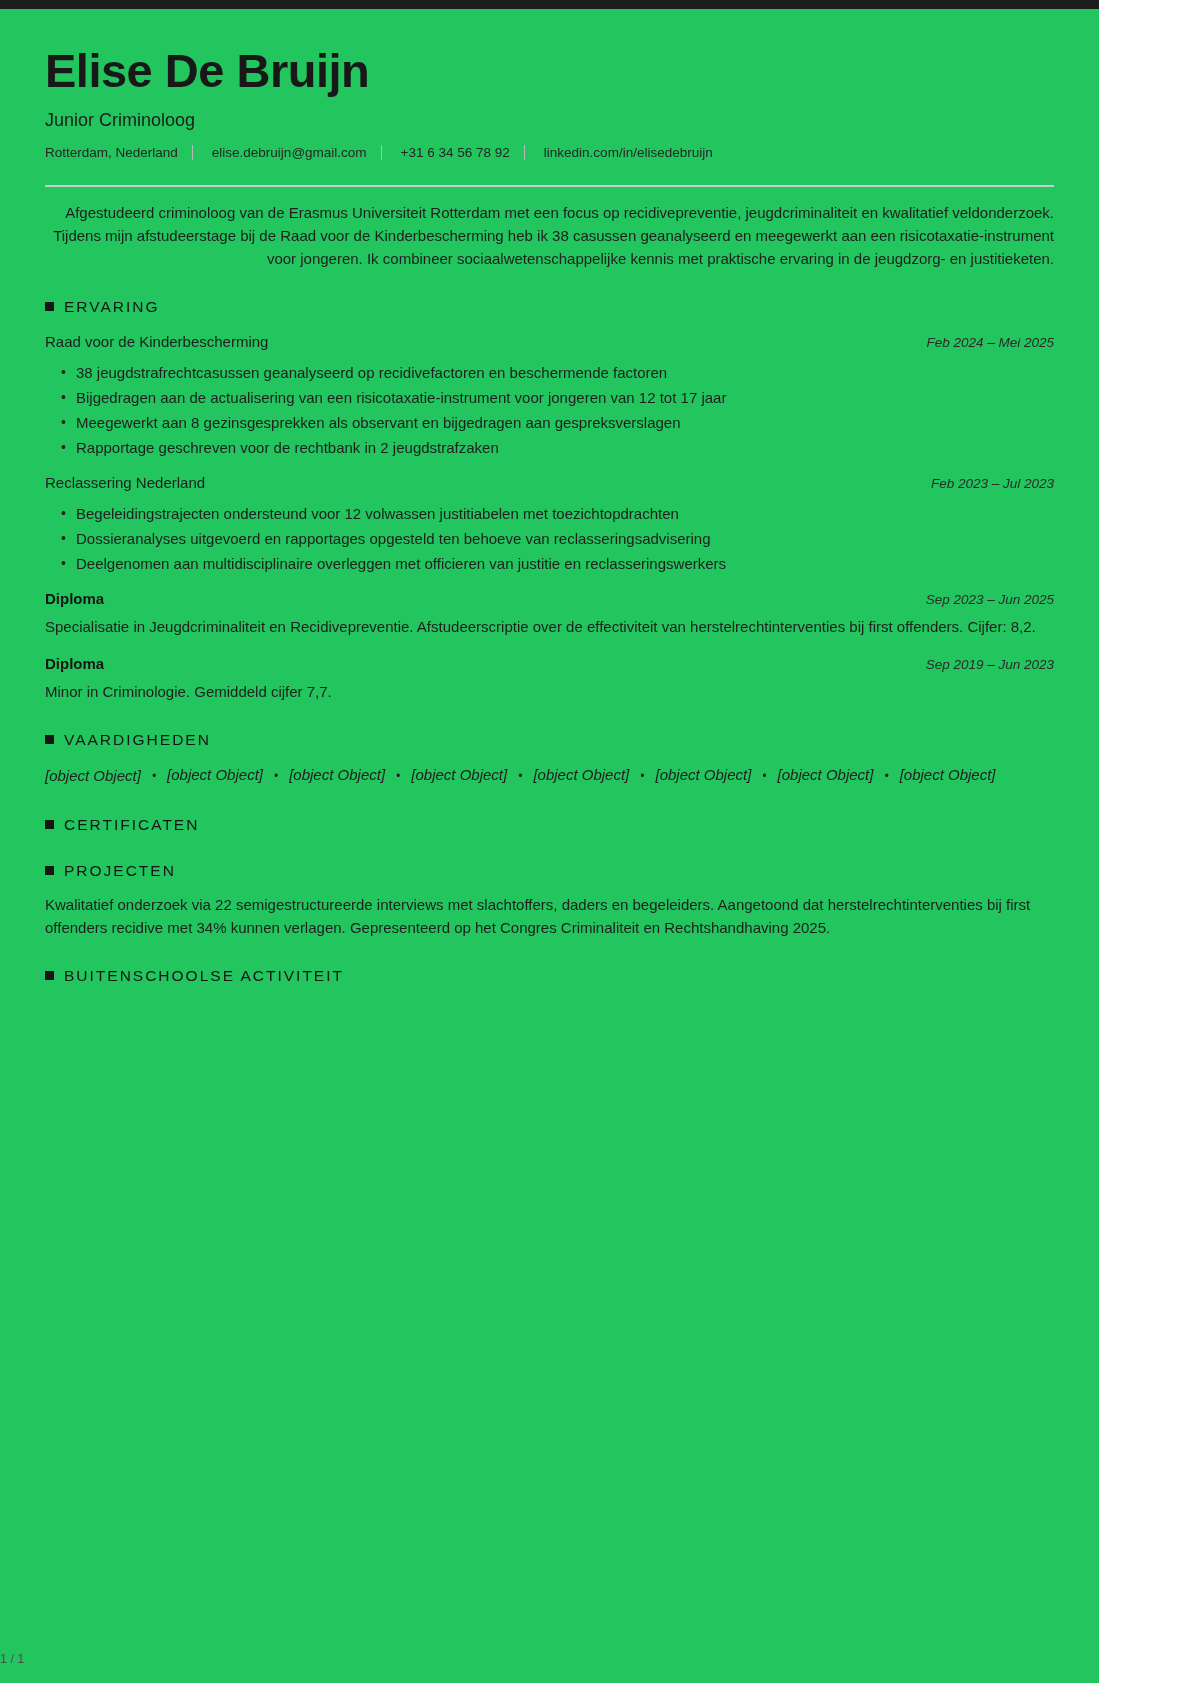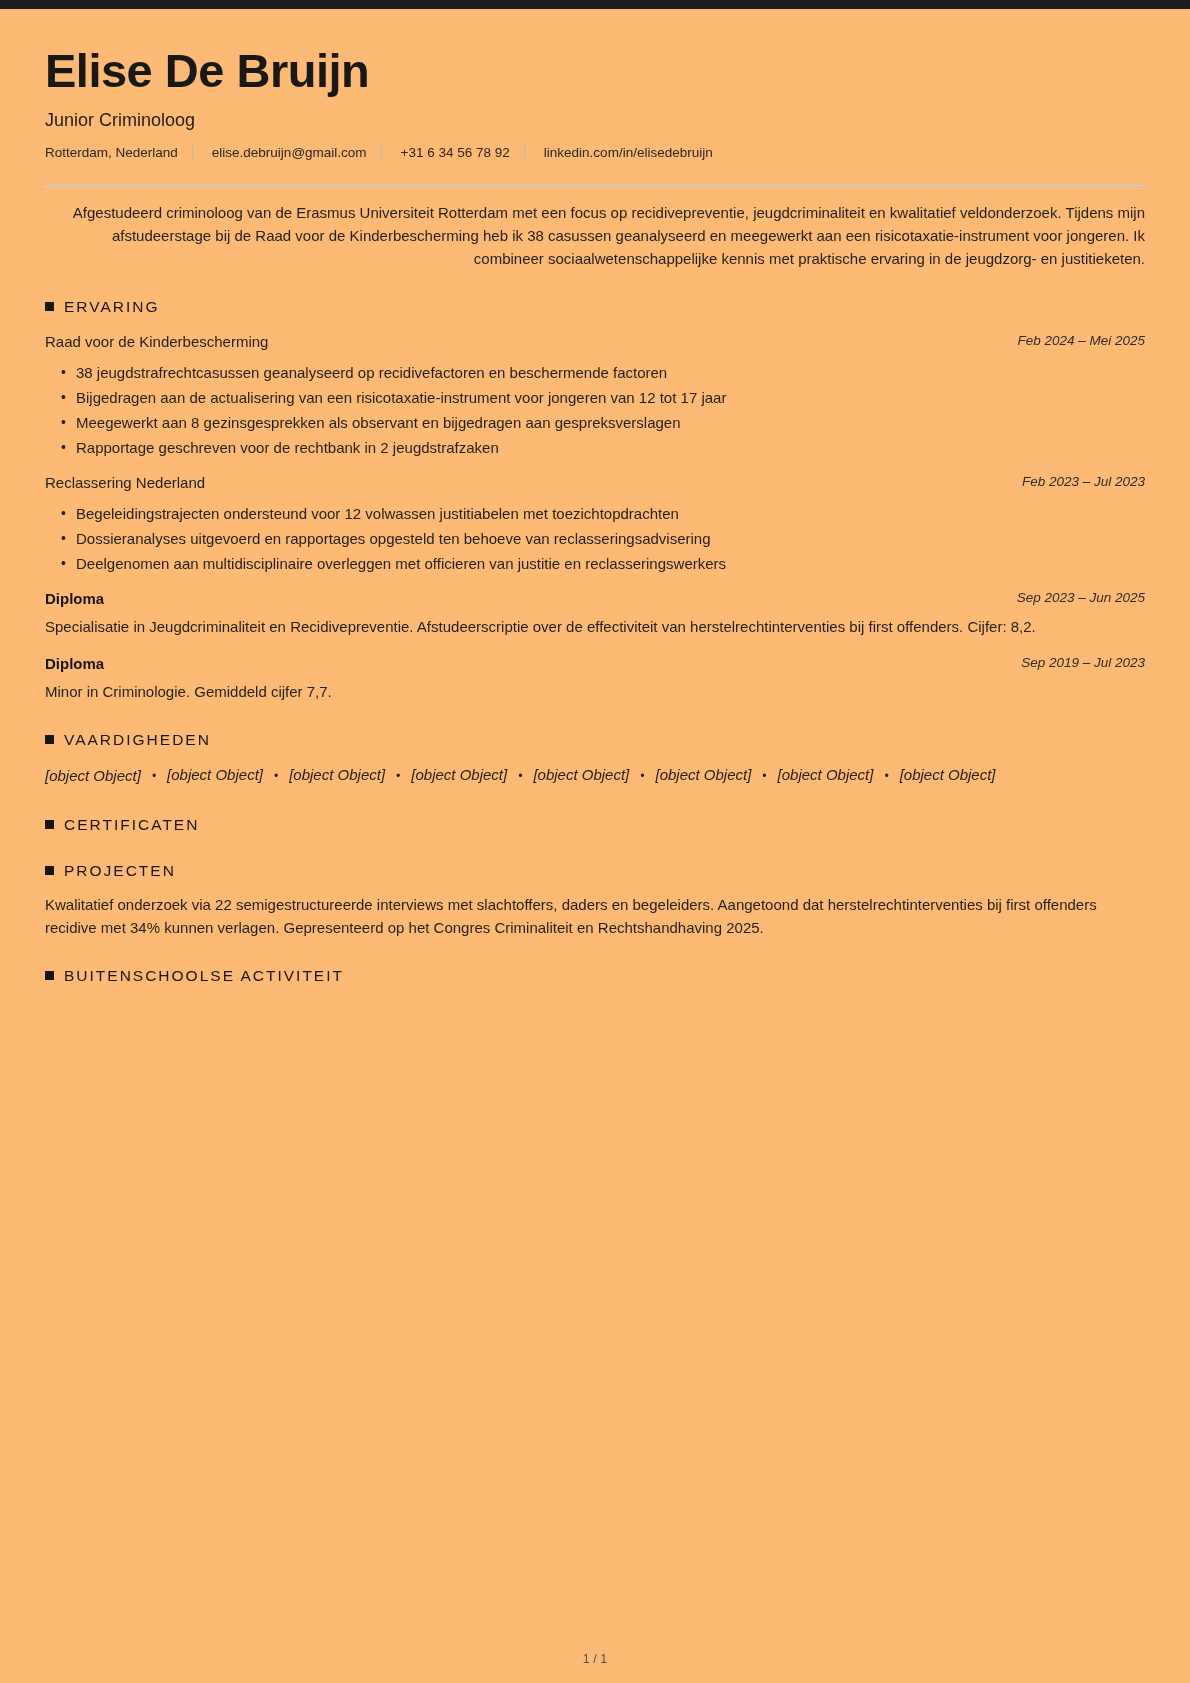--- a/index.html
+++ b/index.html
@@ -1,23 +1,23 @@
 <!DOCTYPE html>
 <html lang="nl"><head>
 <meta charset="utf-8">
 <style>
   * { box-sizing: border-box; }
   html, body { margin: 0; padding: 0; background: #ffffff; }
   body { font-family: "Liberation Sans", "DejaVu Sans", sans-serif; color: #1f1f1f; }
 
   .page {
     position: relative;
-    width: 1190px;
+    width: 1099px;
     height: 1683px;
-    background: #fdba74;
+    background: #22c55e;
     overflow: hidden;
   }
   .topbar {
     width: 100%;
     height: 9px;
     background: #1d1d1d;
   }
   .content { padding: 0 45px; }
 
   h1.name {
@@ -80,21 +80,21 @@
   .sq {
     flex: 0 0 auto;
     width: 9px;
     height: 9px;
     background: #161616;
   }
 
   .row {
     display: flex;
     justify-content: space-between;
-    align-items: flex-start;
+    align-items: flex-end;
     margin-top: 17px;
   }
   .org { font-size: 15px; color: #1f1f1f; }
   .degree { font-size: 15px; font-weight: 700; color: #161616; }
   .date {
     font-size: 13.5px;
     font-style: italic;
     color: #2b2b2b;
     white-space: nowrap;
   }
@@ -141,21 +141,21 @@
     font-size: 12px;
     margin: 0 11px;
     color: #1f1f1f;
   }
 
   .footer {
     position: absolute;
     left: 0;
     right: 0;
     bottom: 17px;
-    text-align: center;
+    text-align: left;
     font-size: 12.5px;
     color: #4f4f4f;
   }
 </style>
 </head>
 <body>
 
 <div class="page">
   <div class="topbar"></div>
 
@@ -225,21 +225,21 @@
         <div class="row">
           <span class="degree">Diploma</span>
           <span class="date">Sep 2023 – Jun 2025</span>
         </div>
         <p class="desc">Specialisatie in Jeugdcriminaliteit en Recidivepreventie. Afstudeerscriptie over de effectiviteit van herstelrechtinterventies bij first offenders. Cijfer: 8,2.</p>
       </div>
 
       <div class="entry">
         <div class="row">
           <span class="degree">Diploma</span>
-          <span class="date">Sep 2019 – Jul 2023</span>
+          <span class="date">Sep 2019 – Jun 2023</span>
         </div>
         <p class="desc">Minor in Criminologie. Gemiddeld cijfer 7,7.</p>
       </div>
     </section>
 
     <section>
       <h2 class="sec">
         <span class="sq"></span>
         <span>VAARDIGHEDEN</span>
       </h2>

